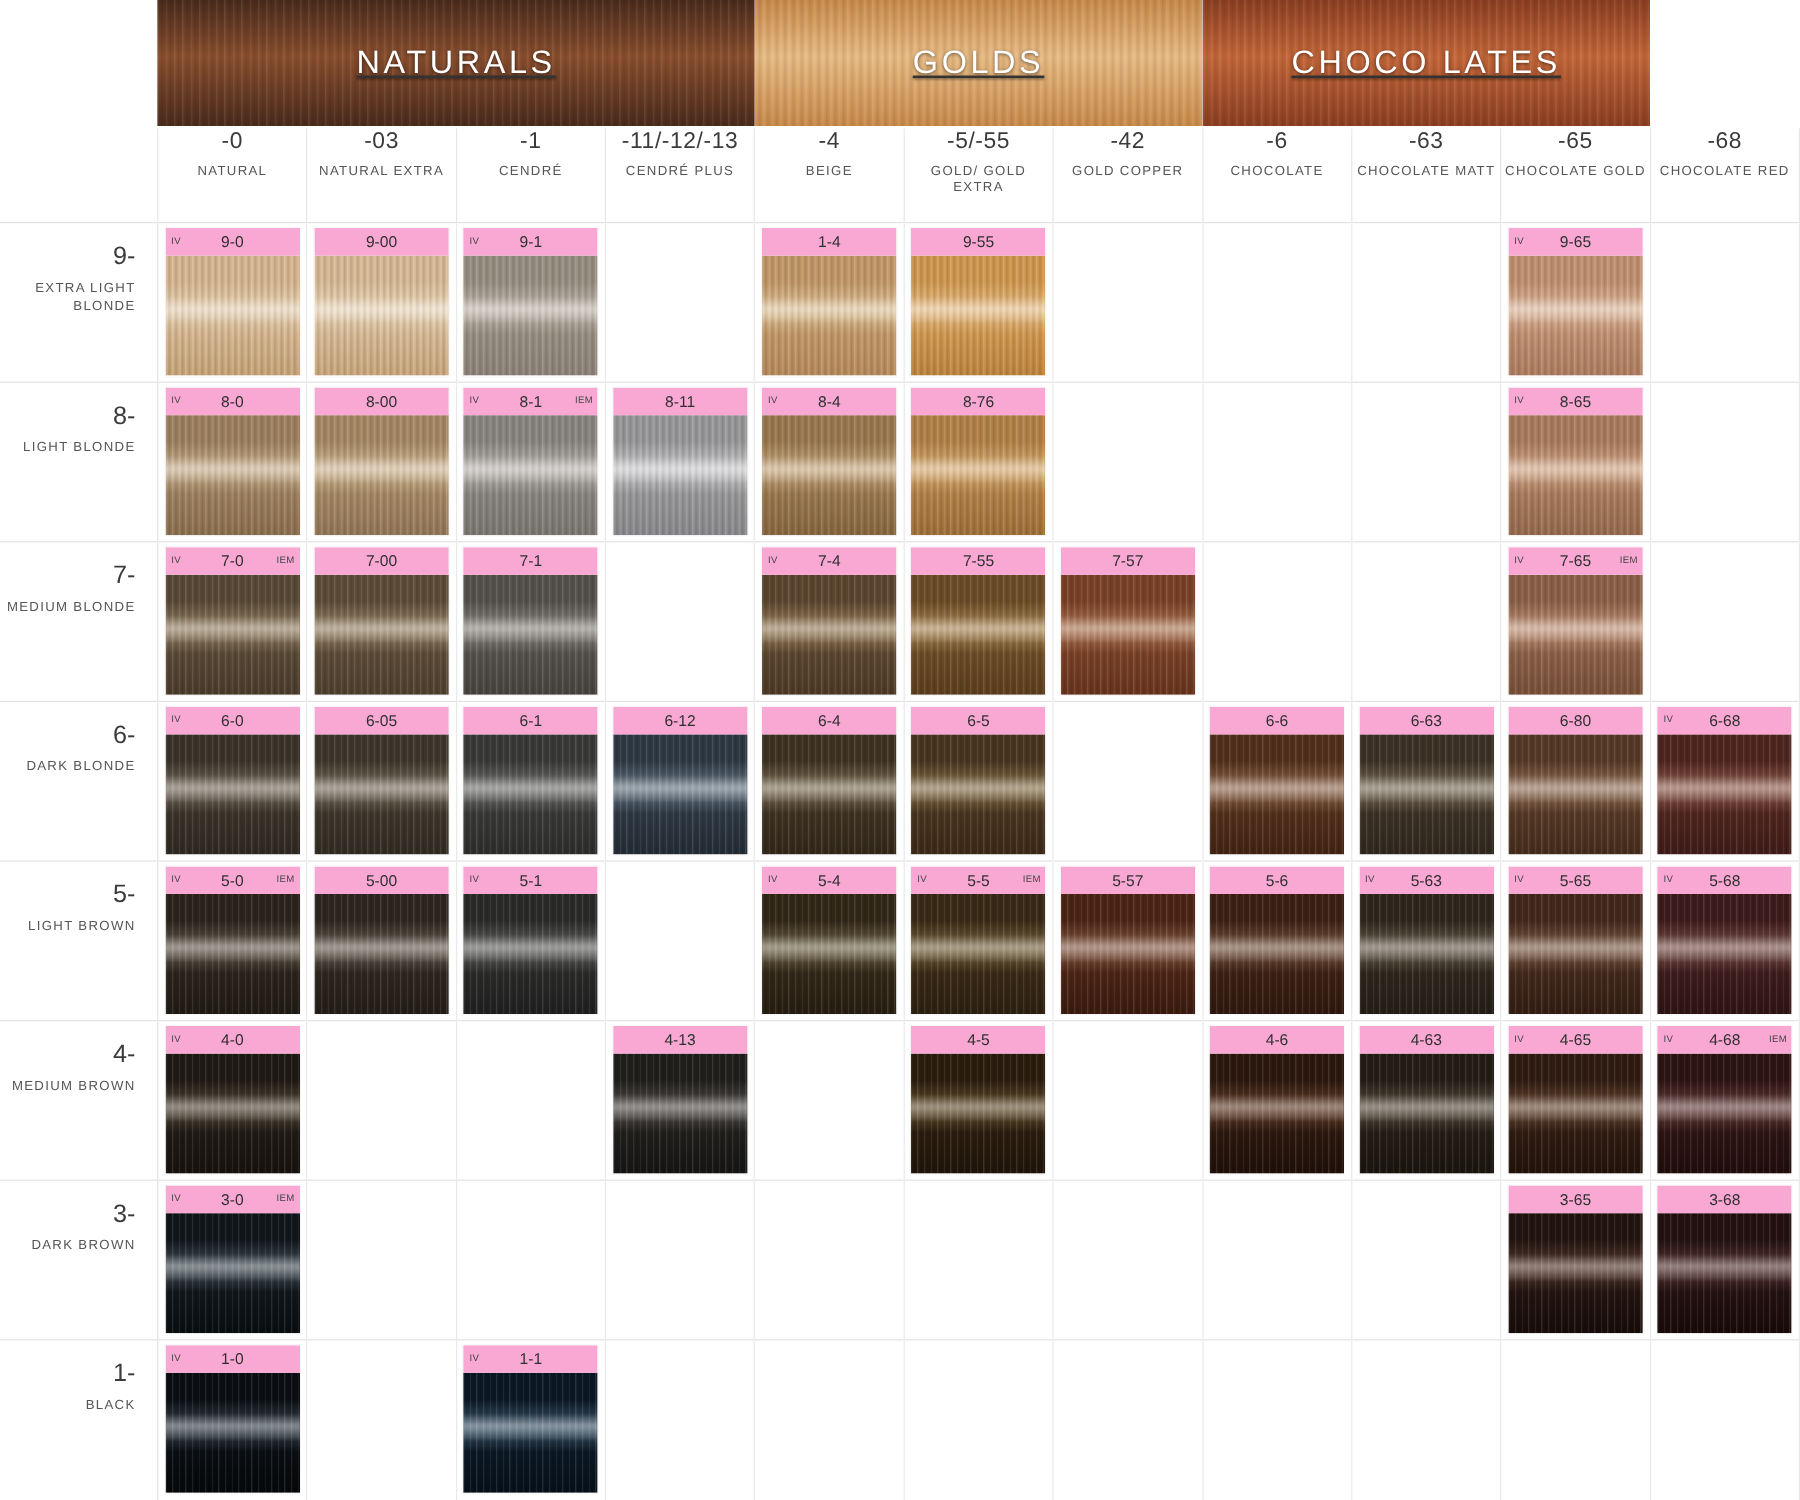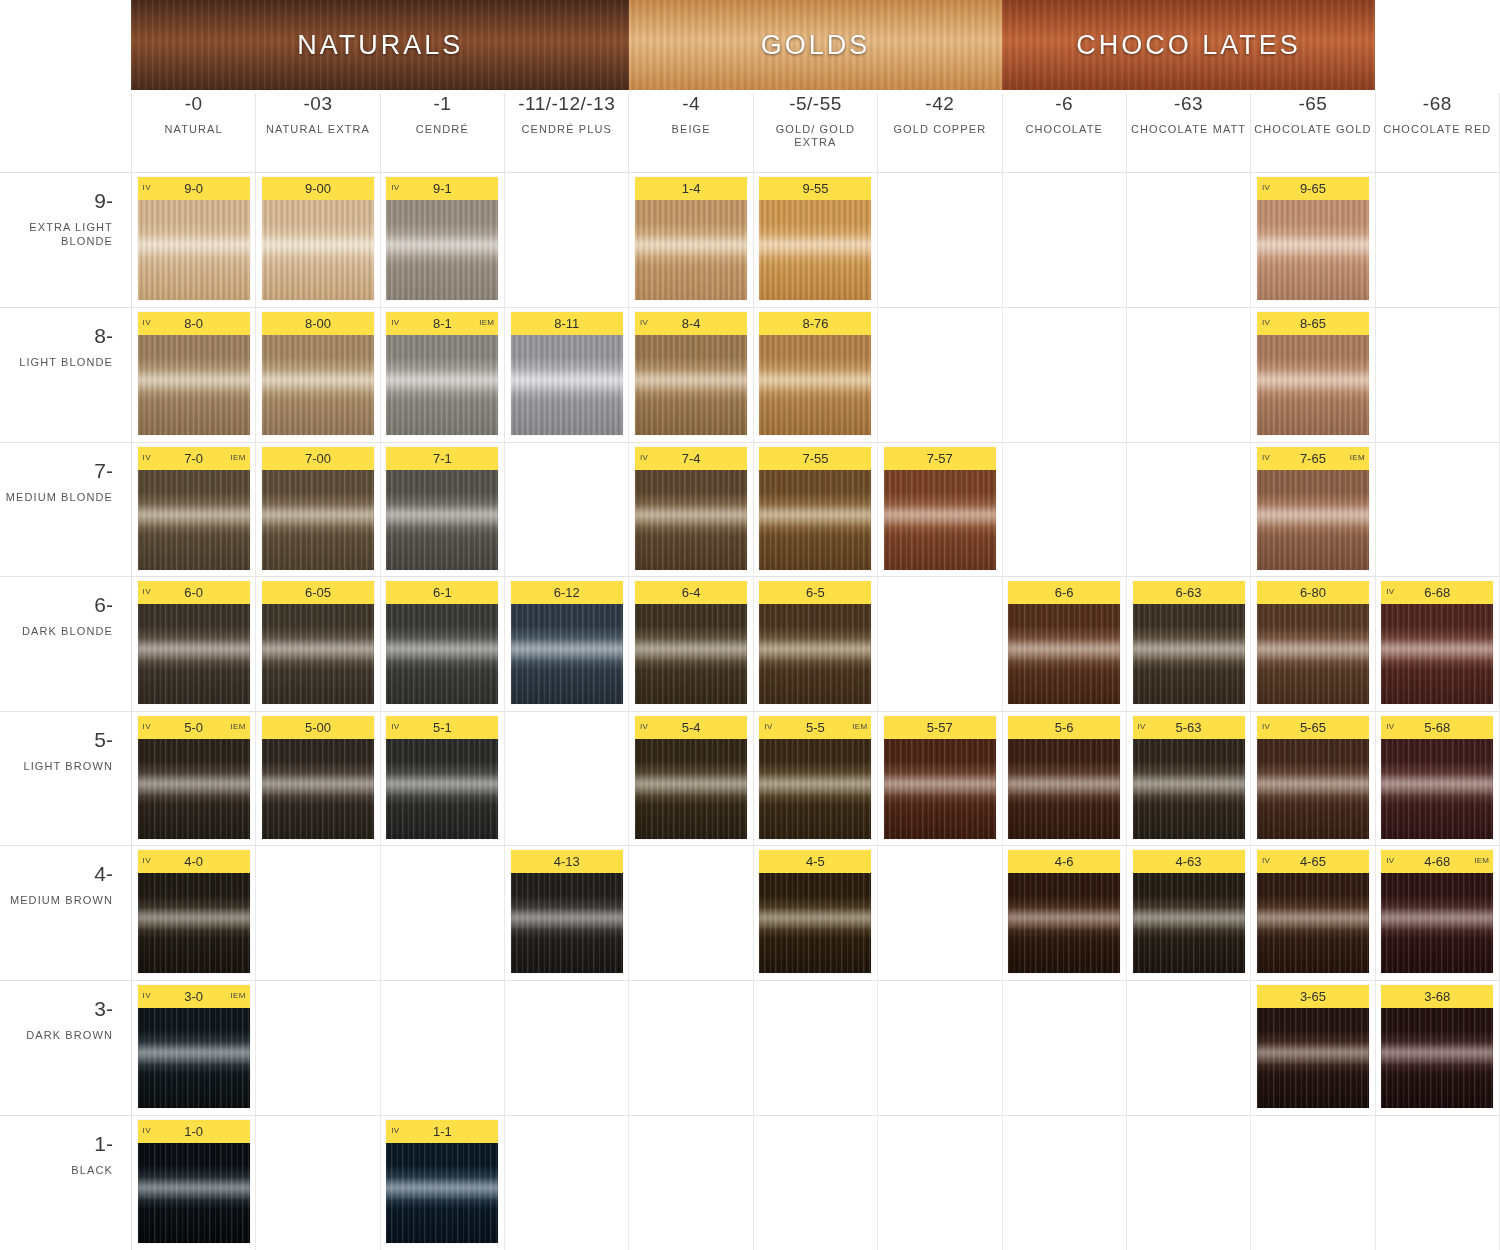--- a/index.html
+++ b/index.html
@@ -30,26 +30,27 @@
     vertical-align: top;
   }
 
   
   col.label-col { width: 130px; }
   col.data-col  { width: 123px; }
 
   
   .banner-row td { height: 90px; }
   .banner {
-    height: 90px;
+    height: 105px;
     position: relative;
     overflow: hidden;
     display: flex;
     align-items: center;
     justify-content: center;
+    text-decoration: underline;
   }
   .banner .banner-label {
     position: relative;
     z-index: 3;
     color: #ffffff;
     font-size: 27px;
     letter-spacing: 3px;
     font-weight: 400;
     text-shadow: 0 1px 3px rgba(0,0,0,.55);
   }
@@ -133,21 +134,21 @@
     position: relative;
     width: 112px;
     height: 123px;
     overflow: hidden;
     box-shadow: 0 0 0 1px rgba(0,0,0,0.03);
   }
   .swatch .cap {
     position: relative;
     z-index: 4;
     height: 23px;
-    background: #fde047;
+    background: #f9a8d4;
     display: flex;
     align-items: center;
     justify-content: center;
     font-size: 13px;
     color: #2f2f2f;
   }
   .swatch .cap .iv {
     position: absolute;
     left: 5px;
     top: 6px;

